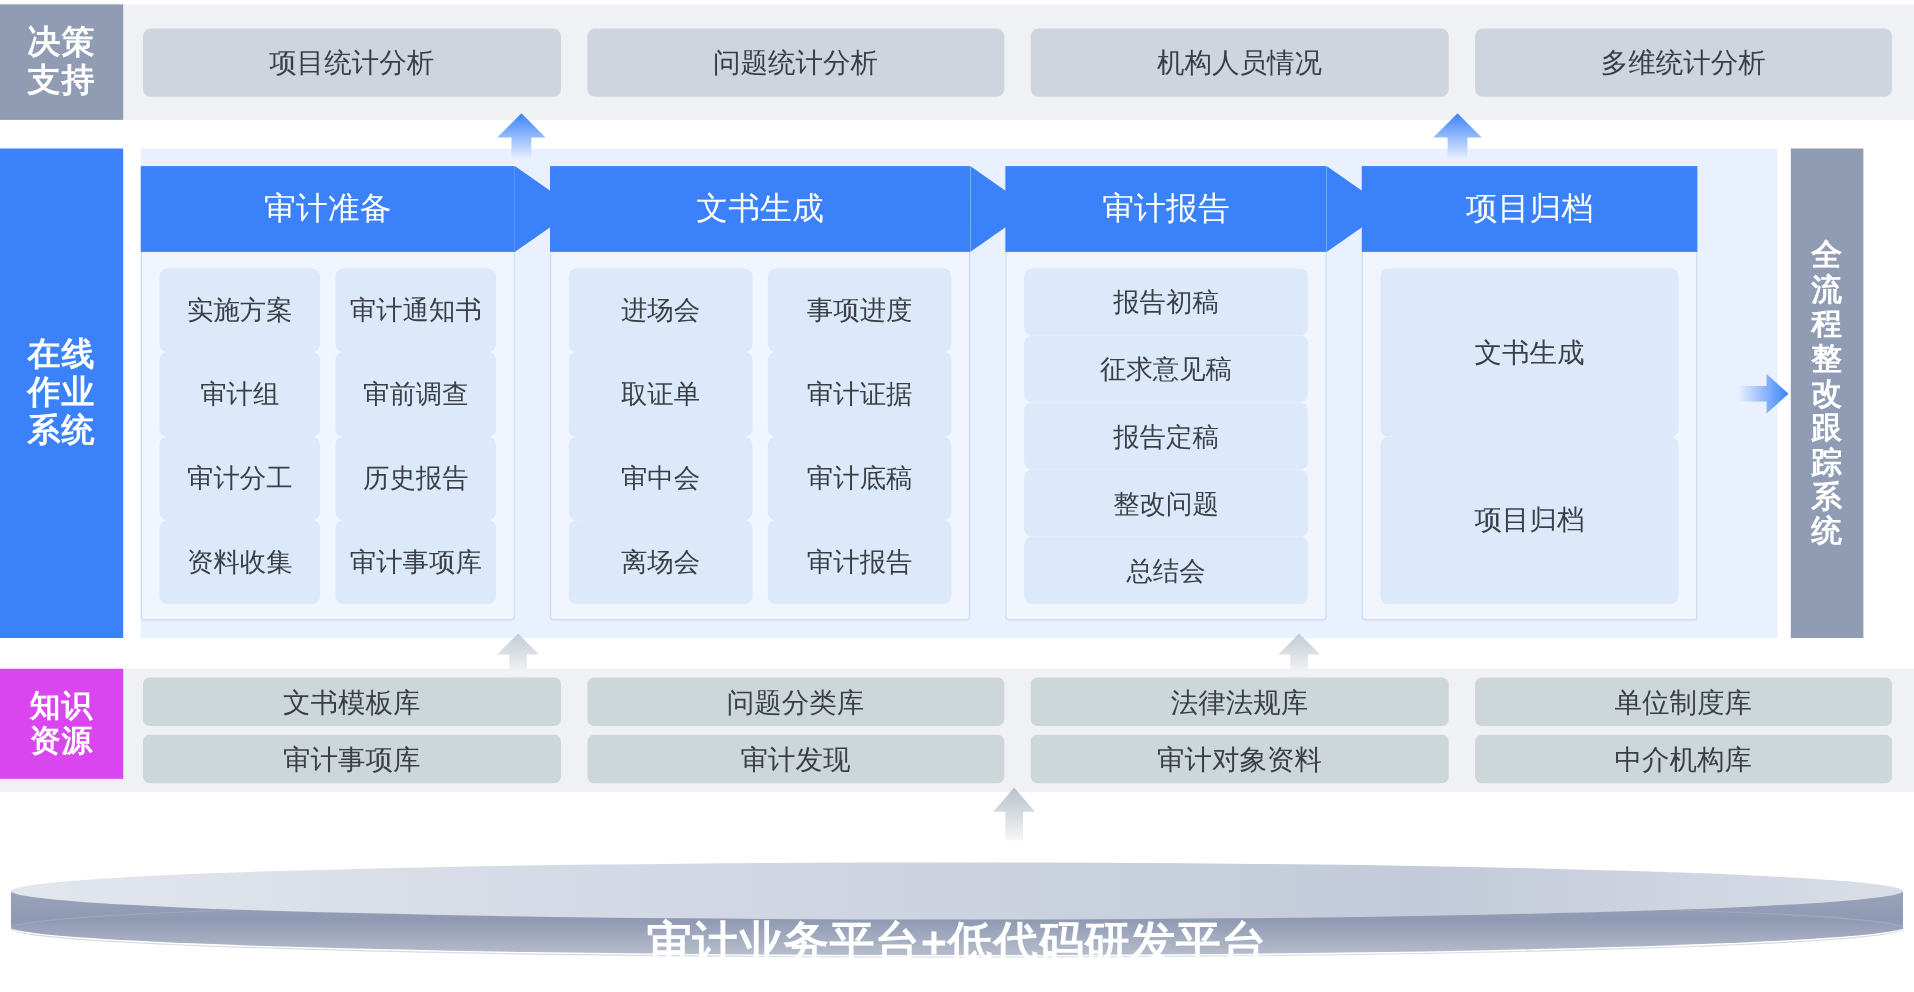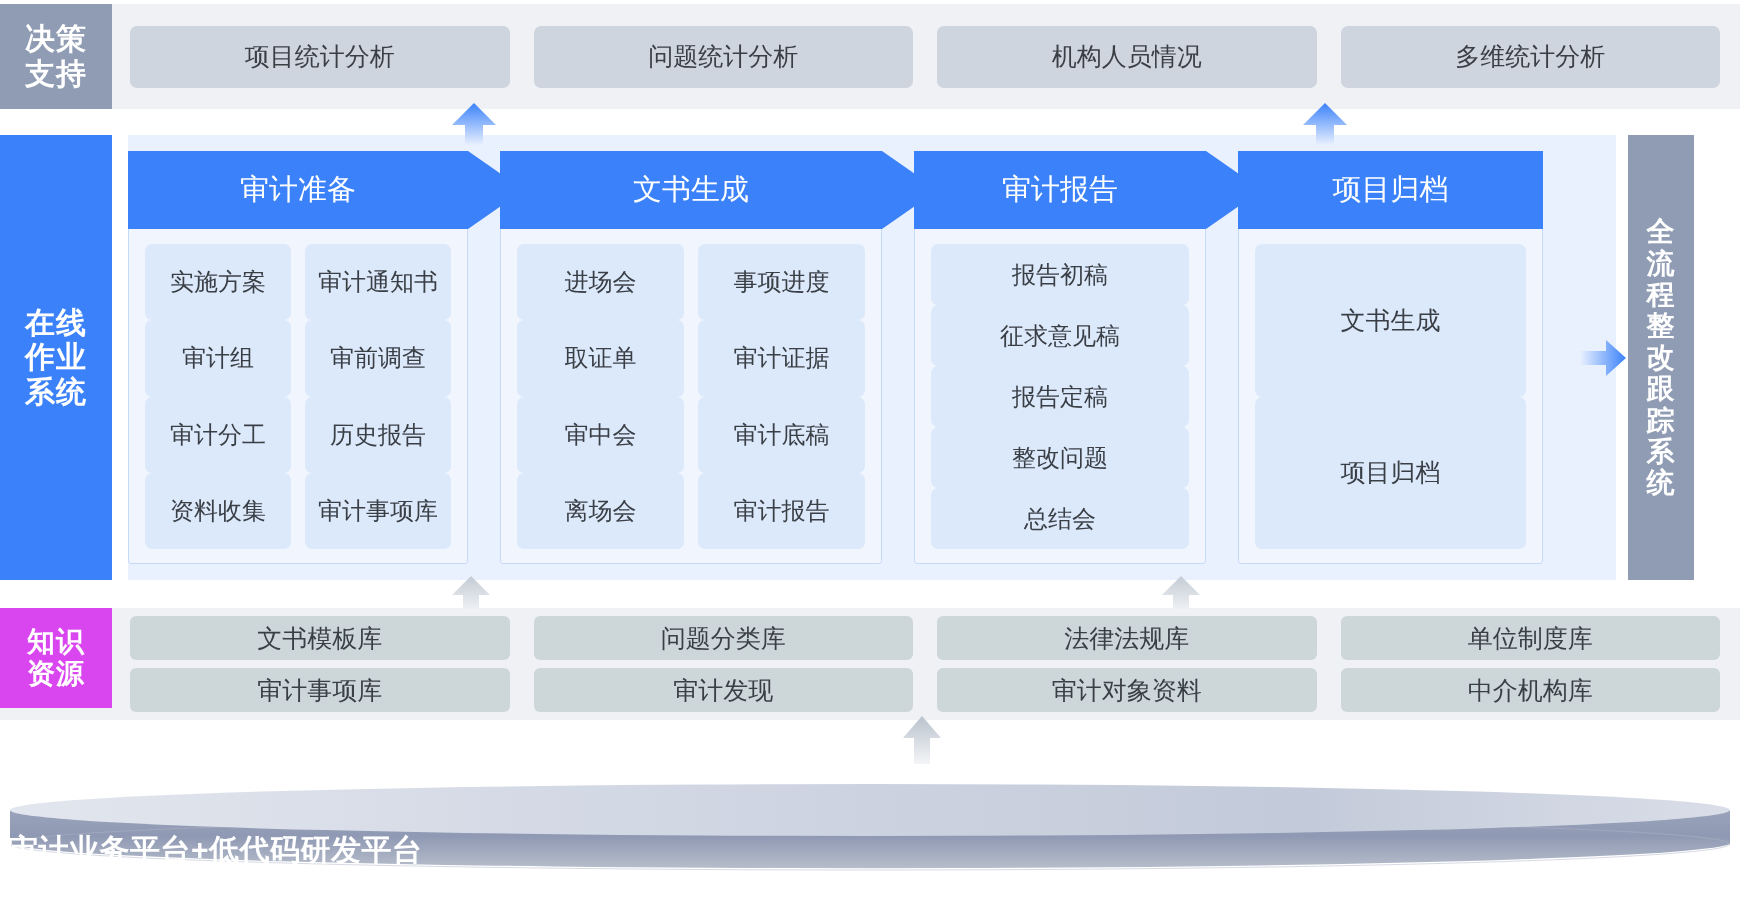--- a/index.html
+++ b/index.html
@@ -120,22 +120,22 @@
 
   
   .up-arrow { position: absolute; z-index: 6; }
 
   
   #platform {
     position: absolute; left: 8px; top: 782px; width: 1724px; height: 104px;
   }
   #platform-label {
     position: absolute; left: 0; top: 48px; width: 1724px;
-    text-align: left;
-    color: #ffffff; font-size: 30px; font-weight: bold;
+    text-align: center;
+    color: #ffffff; font-size: 41px; font-weight: bold;
     letter-spacing: 0.5px;
     z-index: 3;
   }
 </style>
 </head>
 <body>
 
 <div class="stage">
 
   <div id="row-decision"></div>

